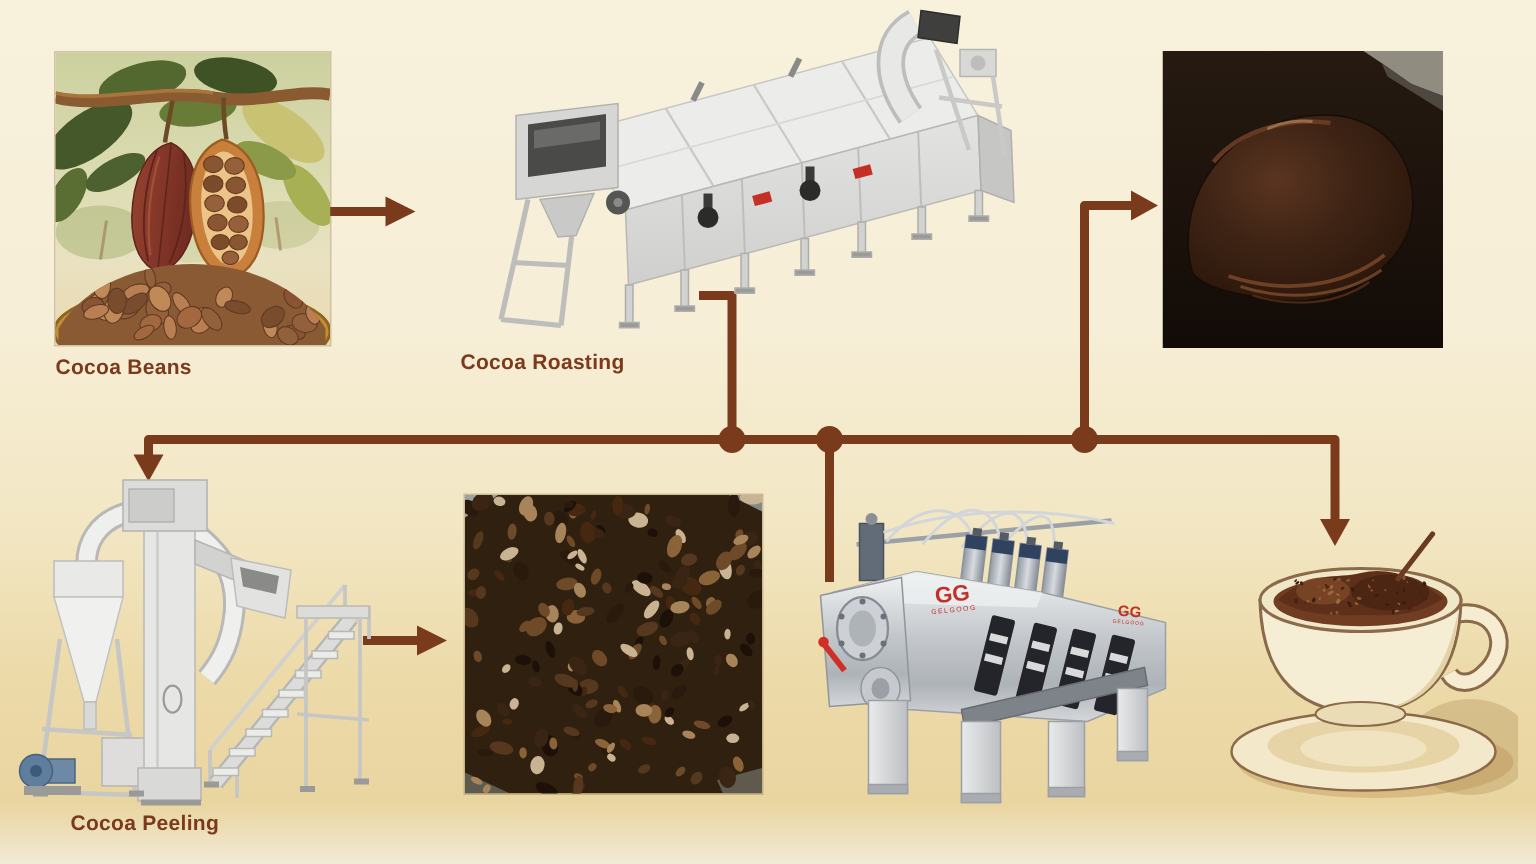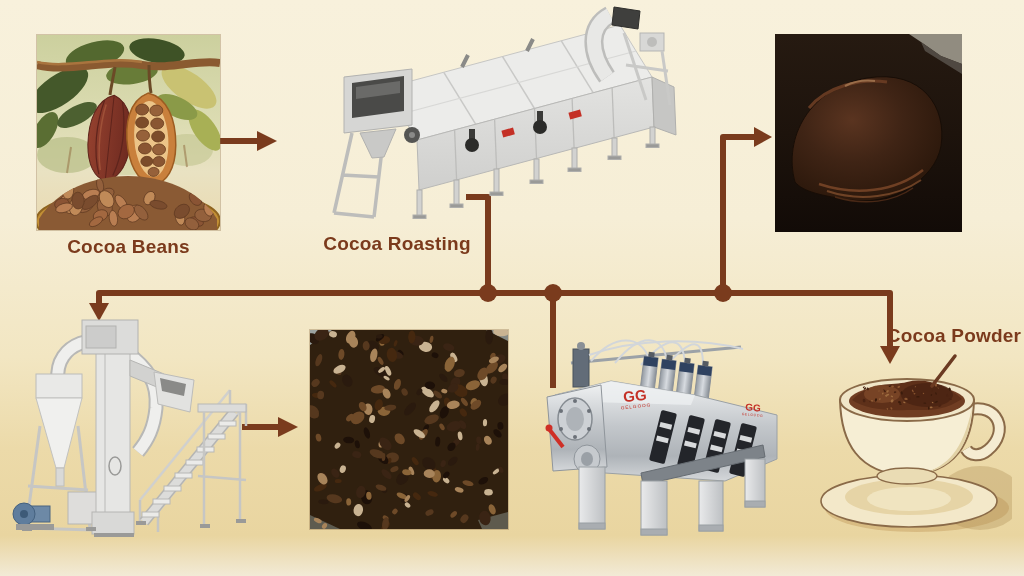--- a/index.html
+++ b/index.html
@@ -5,22 +5,22 @@
   html,body{margin:0;padding:0;background:#fff;}
   .canvas{
     position:relative;width:1024px;height:576px;overflow:hidden;
     background:linear-gradient(180deg,#f8f1dc 0%,#f6eed6 38%,#f2e6c2 62%,#ecdaa9 78%,#e9d5a0 93%,#f2ead6 100%);
     font-family:"Liberation Sans",sans-serif;
   }
   .connector-layer{position:absolute;left:0;top:0;z-index:1;}
   .panel{position:absolute;z-index:2;}
   .panel svg{display:block;}
   .stage-label{
-    position:absolute;z-index:3;text-align:center;
-    font-weight:bold;font-size:19px;letter-spacing:.2px;
+    position:absolute;z-index:3;
+    font-weight:bold;font-size:14px;letter-spacing:.2px;
     color:var(--label-text,#7b3a1c);
   }
   .conn{stroke:var(--connector,#7a3b1d);stroke-width:6;fill:none;stroke-linejoin:round;stroke-linecap:butt;}
   .conn-head{fill:var(--connector,#7a3b1d);stroke:none;}
   .conn-dot{fill:var(--connector,#7a3b1d);stroke:none;}
   .photo-frame{outline:1px solid rgba(140,110,70,.35);}
 </style>
 </head>
 <body>
 
@@ -725,15 +725,15 @@
             <ellipse cx="87.5" cy="52.3" rx="1.5" ry="1.1" transform="rotate(28 87.5 52.3)" fill="#3a1c0c"></ellipse>
             <ellipse cx="67.0" cy="41.0" rx="0.9" ry="0.6" transform="rotate(-72 67.0 41.0)" fill="#8a5530"></ellipse>
           </g>
         <line x1="120" y1="36" x2="143" y2="6" stroke="#6b3a22" stroke-width="3.5" stroke-linecap="round"></line>
       </g>
     </svg>
   </div>
 
   <div class="stage-label" style="left:37px;top:236px;width:183px;">Cocoa Beans</div>
   <div class="stage-label" style="left:307px;top:233px;width:180px;">Cocoa Roasting</div>
-  <div class="stage-label" style="left:884px;top:325px;width:140px;">Cocoa Powder</div>
+  <div class="stage-label" style="left:47px;top:540px;width:180px;">Cocoa Peeling</div>
 
 </div>
 
 </body></html>

